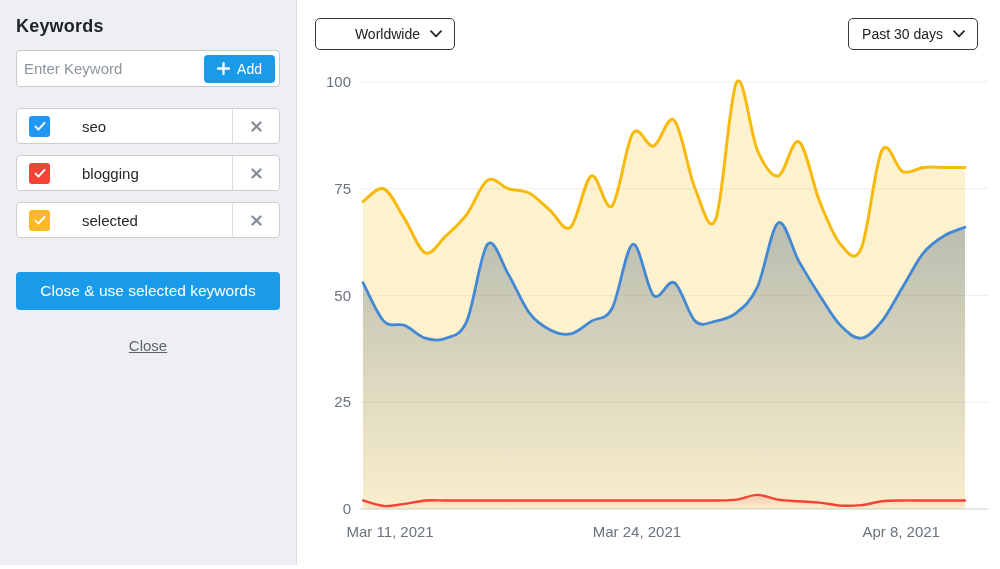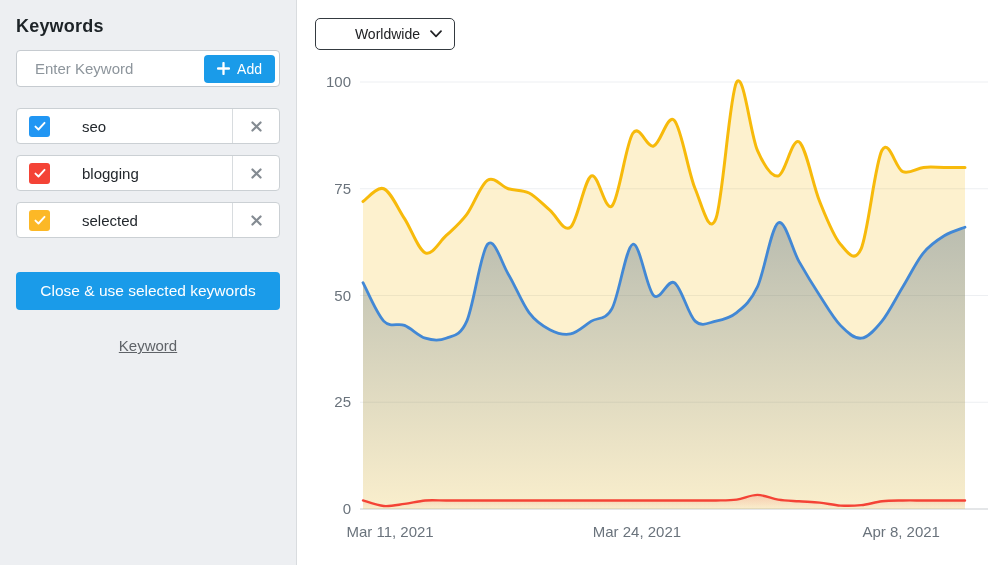--- a/index.html
+++ b/index.html
@@ -10,21 +10,21 @@
   
   .sidebar {
     position: absolute; left:0; top:0; bottom:4px; width:297px;
     background:#edeff2; border-right:1px solid #d9dcdf; padding:16px;
   }
   .sidebar-title { font-size:18px; font-weight:700; color:#1d2327; letter-spacing:.2px; }
 
   .kw-input-row { position:relative; margin-top:13px; height:37px; }
   .kw-input {
     width:100%; height:37px; border:1px solid #c6cbd0; border-radius:4px;
-    background:#fff; font-size:15px; color:#23282d; padding:0 84px 0 18px; outline:none;
+    background:#fff; font-size:15px; color:#23282d; padding:0 84px 0 7px; outline:none;
     font-family: "Liberation Sans", sans-serif;
   }
   .kw-input::placeholder { color:#8d959c; }
   .add-btn {
     position:absolute; right:5px; top:4.5px; height:28px; padding:0 13px;
     background:#1a9be9; border:none; border-radius:4px; color:#fff;
     font-size:14px; font-weight:500; display:flex; align-items:center; gap:7px; cursor:pointer;
     font-family: "Liberation Sans", sans-serif;
   }
 
@@ -126,21 +126,21 @@
     <span class="kw-label">selected</span>
     <button class="kw-remove">
       <svg viewBox="0 0 16 16">
         <path d="M3 3l10 10M13 3L3 13" stroke="#848b92" stroke-width="2.7" stroke-linecap="round"></path>
       </svg>
     </button>
   </div>
 </div>
 
     <button class="close-btn">Close &amp; use selected keywords</button>
-    <a class="cancel-link">Keyword</a>
+    <a class="cancel-link">Close</a>
   </div>
 
   <div class="main">
     <svg id="trend-svg" width="702" height="569" viewBox="0 0 702 569">
         <defs>
           <linearGradient id="grad-seo" gradientUnits="userSpaceOnUse" x1="0" y1="208" x2="0" y2="509">
             <stop offset="0" stop-color="rgb(84,110,130)" stop-opacity="0.42"></stop>
             <stop offset="1" stop-color="rgb(84,110,130)" stop-opacity="0.02"></stop>
           </linearGradient>
           <linearGradient id="grad-blogging" gradientUnits="userSpaceOnUse" x1="0" y1="493" x2="0" y2="509">
@@ -169,14 +169,20 @@
         <text x="603.188" y="537" text-anchor="middle" font-size="15" fill="#6a737c" font-family="&quot;Liberation Sans&quot;, sans-serif">Apr 8, 2021</text>
       </svg>
 
     <div class="select-box region-select">
       <span class="sel-label">Worldwide</span>
       <svg viewBox="0 0 12 8">
         <path d="M1 1.2l5 5.2 5-5.2" stroke="#202124" stroke-width="1.7" fill="none" stroke-linecap="round" stroke-linejoin="round"></path>
       </svg>
     </div>
 
+    <div class="select-box range-select">
+      <span class="sel-label">Past 30 days</span>
+      <svg viewBox="0 0 12 8">
+        <path d="M1 1.2l5 5.2 5-5.2" stroke="#202124" stroke-width="1.7" fill="none" stroke-linecap="round" stroke-linejoin="round"></path>
+      </svg>
+    </div>
   </div>
 </div>
 
 </body></html>

